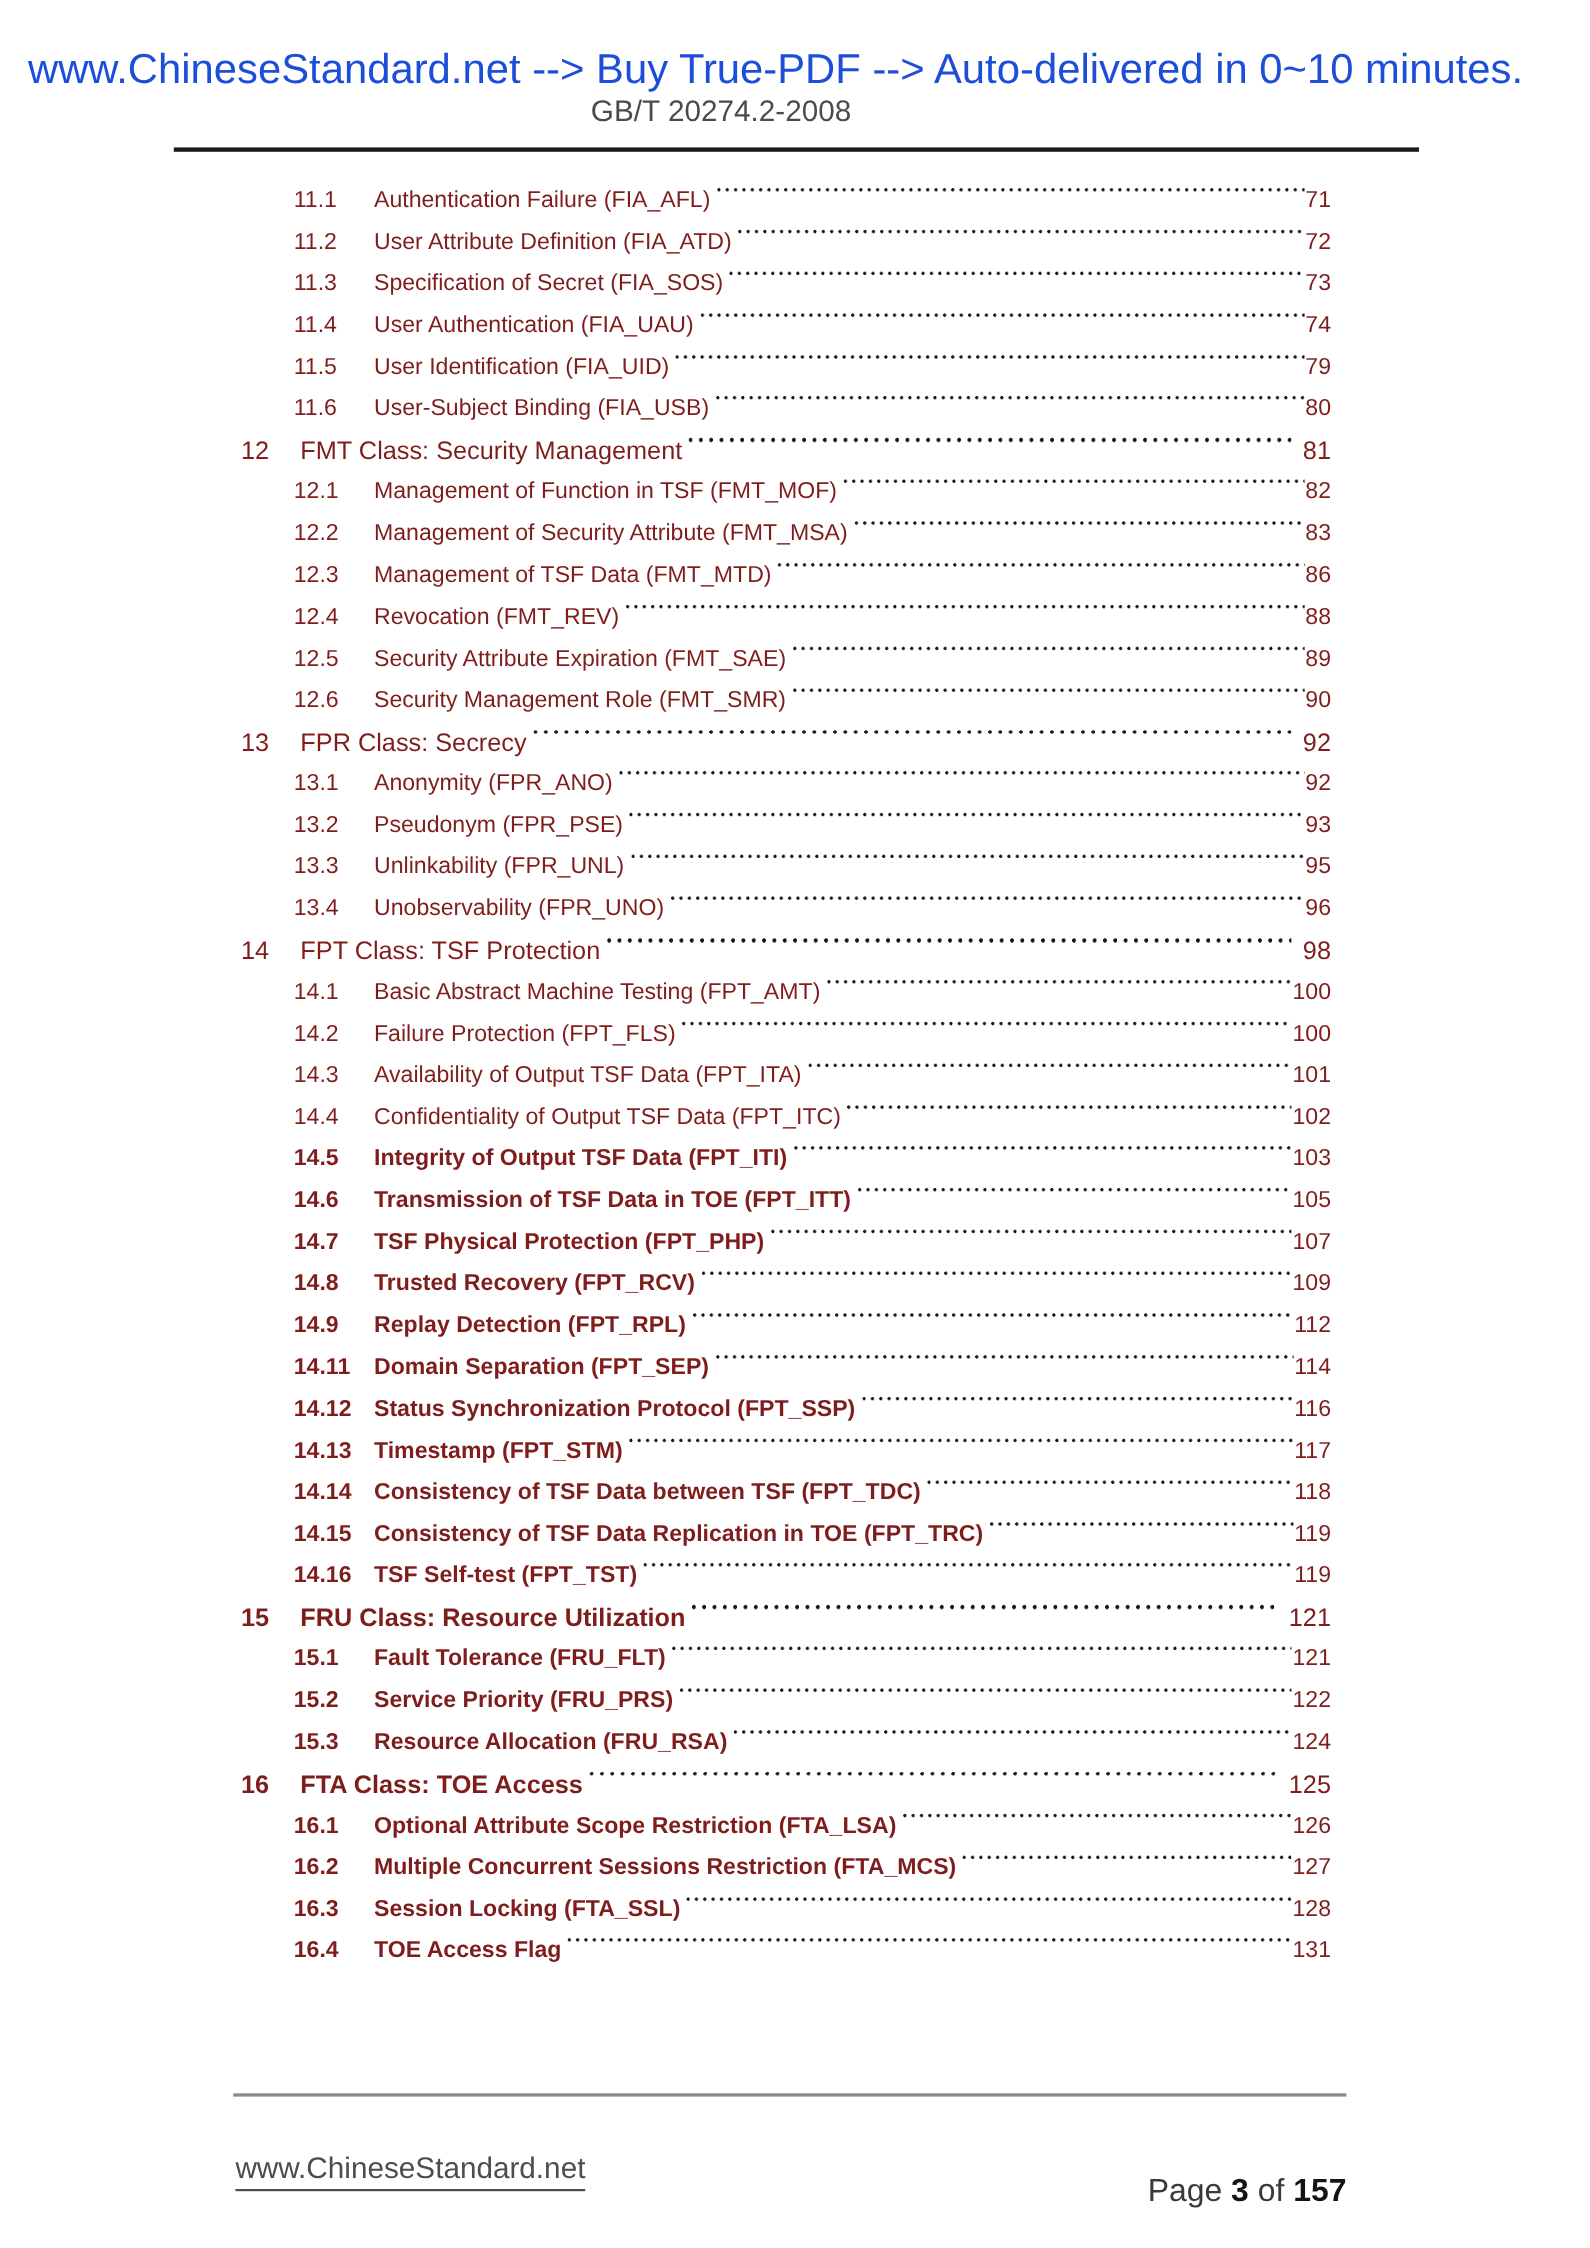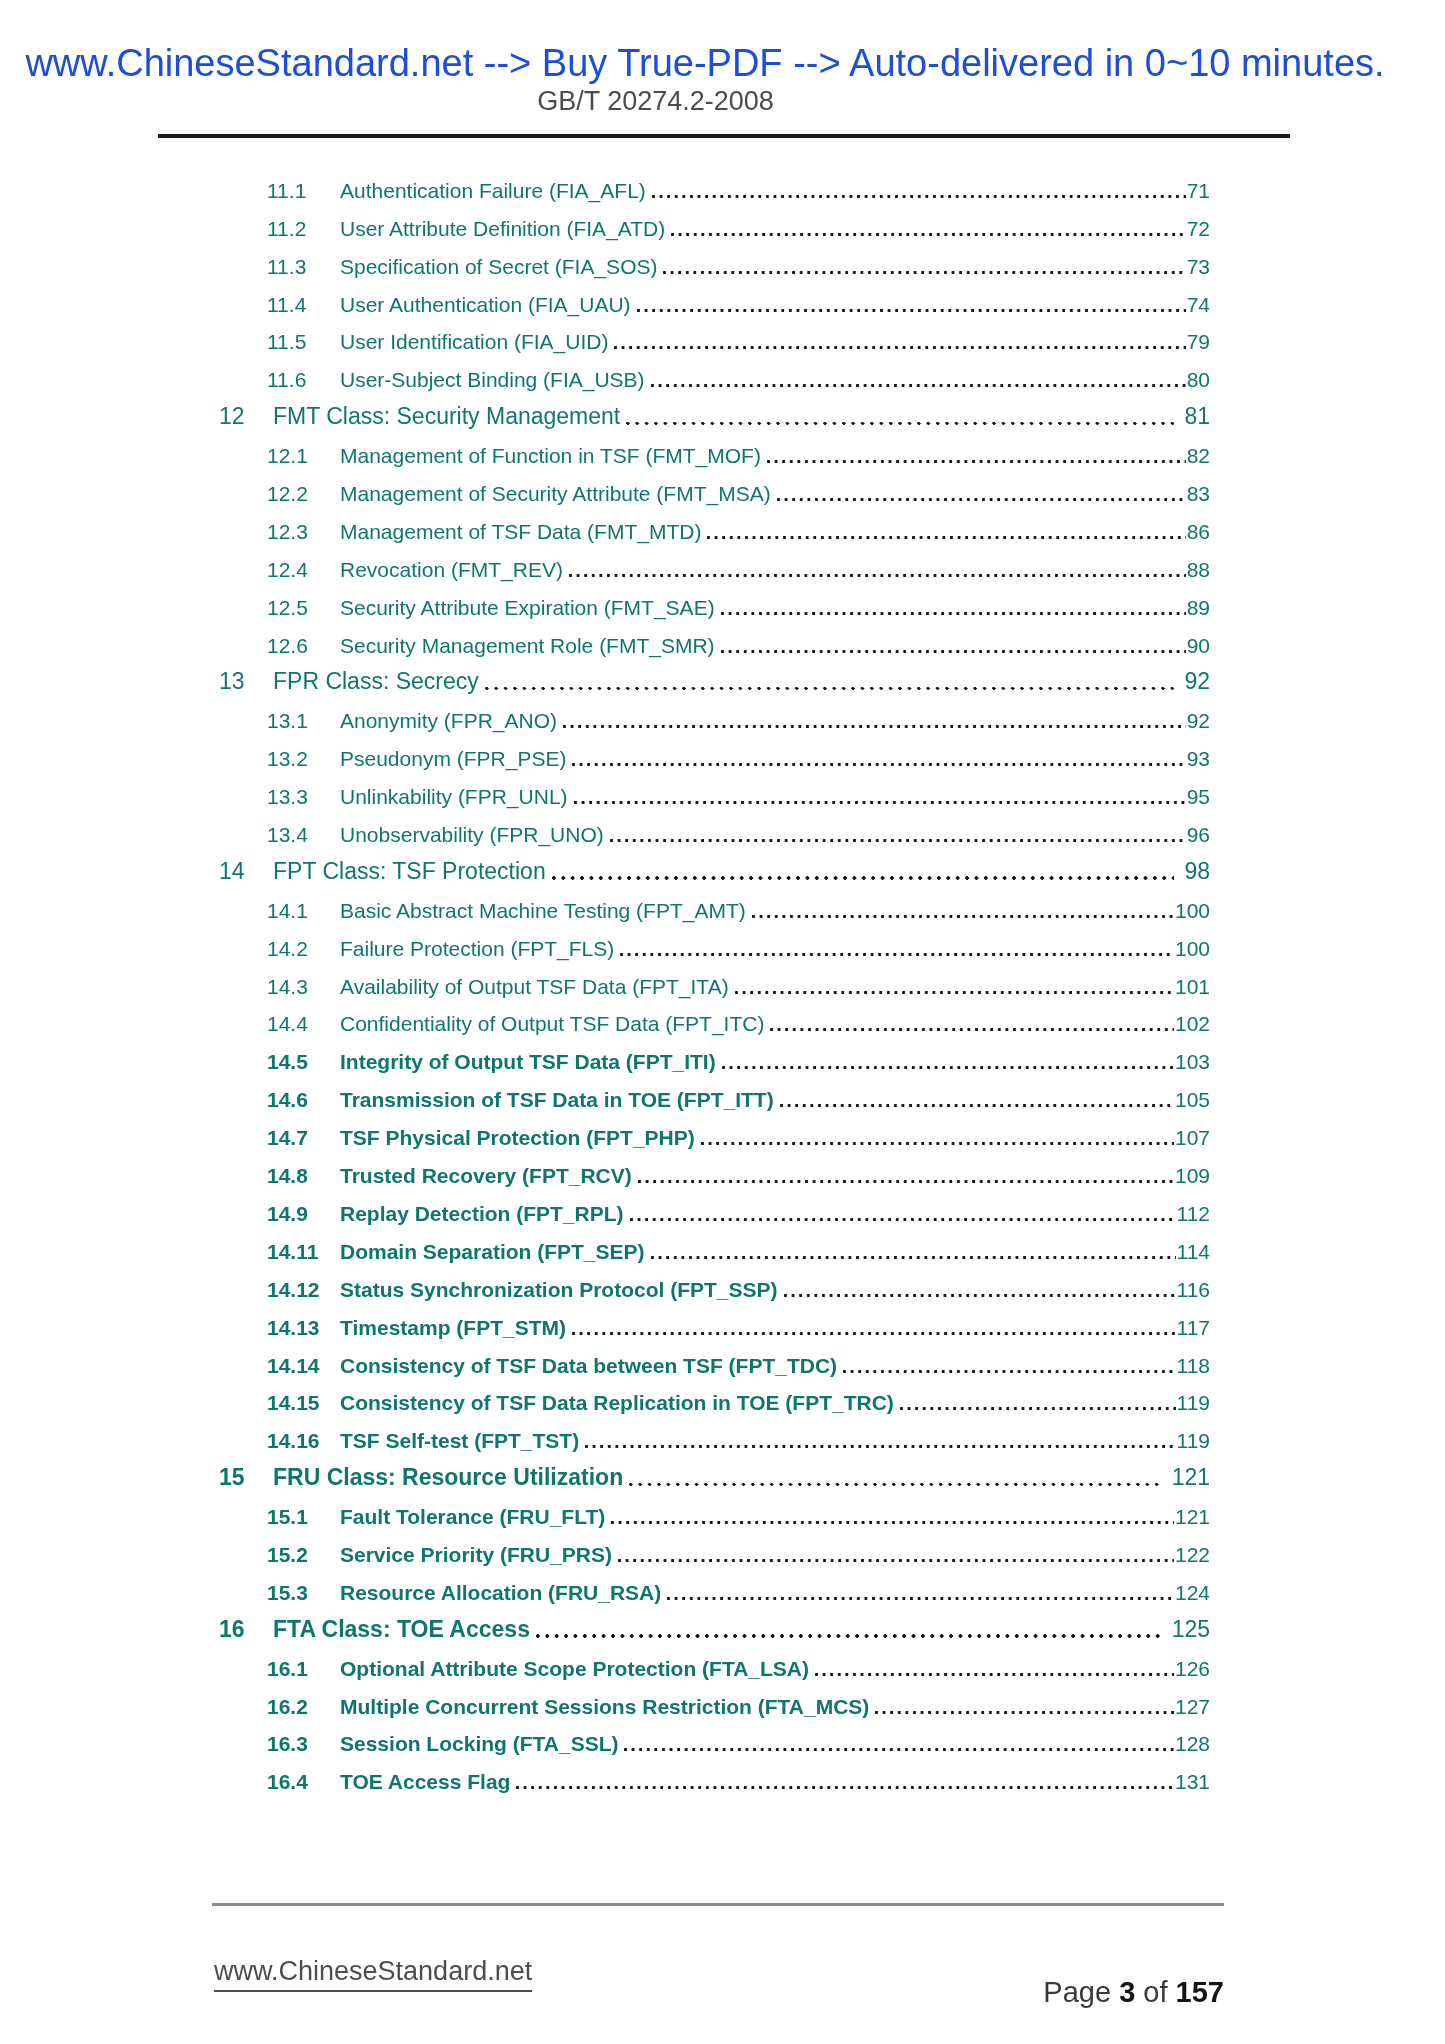--- a/index.html
+++ b/index.html
@@ -24,23 +24,23 @@
   .header-rule {
     position:absolute; top:134px; left:158px; width:1132px; height:4px;
     background:#1b1b1b;
   }
 
   
   .toc {
     position:absolute; top:171px; left:219px; width:991px;
   }
   .toc-row {
-    display:flex; align-items:flex-end;
+    display:flex; align-items:flex-start;
     height:37.9px; padding-bottom:8px;
-    color:#0f766e; font-size:21px; line-height:1;
+    color:#7f1d1d; font-size:21px; line-height:1;
     white-space:nowrap;
   }
   .toc-row.level1 { font-size:23px; }
   .toc-row.level2 { padding-left:48px; }
   .toc-num { flex:0 0 auto; min-width:73px; }
   .toc-row.level1 .toc-num { min-width:54px; }
   .toc-title { flex:0 0 auto; }
   .toc-row.bold .toc-num, .toc-row.bold .toc-title { font-weight:700; }
   .leader {
     flex:1 1 auto; height:3px; margin:0 1px 3px 6px;
@@ -350,21 +350,21 @@
 
     <div class="toc-row level1 bold">
       <span class="toc-num">16</span>
       <span class="toc-title">FTA Class: TOE Access</span>
       <span class="leader"></span>
       <span class="toc-page">125</span>
     </div>
 
     <div class="toc-row level2 bold">
       <span class="toc-num">16.1</span>
-      <span class="toc-title">Optional Attribute Scope Protection (FTA_LSA)</span>
+      <span class="toc-title">Optional Attribute Scope Restriction (FTA_LSA)</span>
       <span class="leader"></span>
       <span class="toc-page">126</span>
     </div>
 
     <div class="toc-row level2 bold">
       <span class="toc-num">16.2</span>
       <span class="toc-title">Multiple Concurrent Sessions Restriction (FTA_MCS)</span>
       <span class="leader"></span>
       <span class="toc-page">127</span>
     </div>

